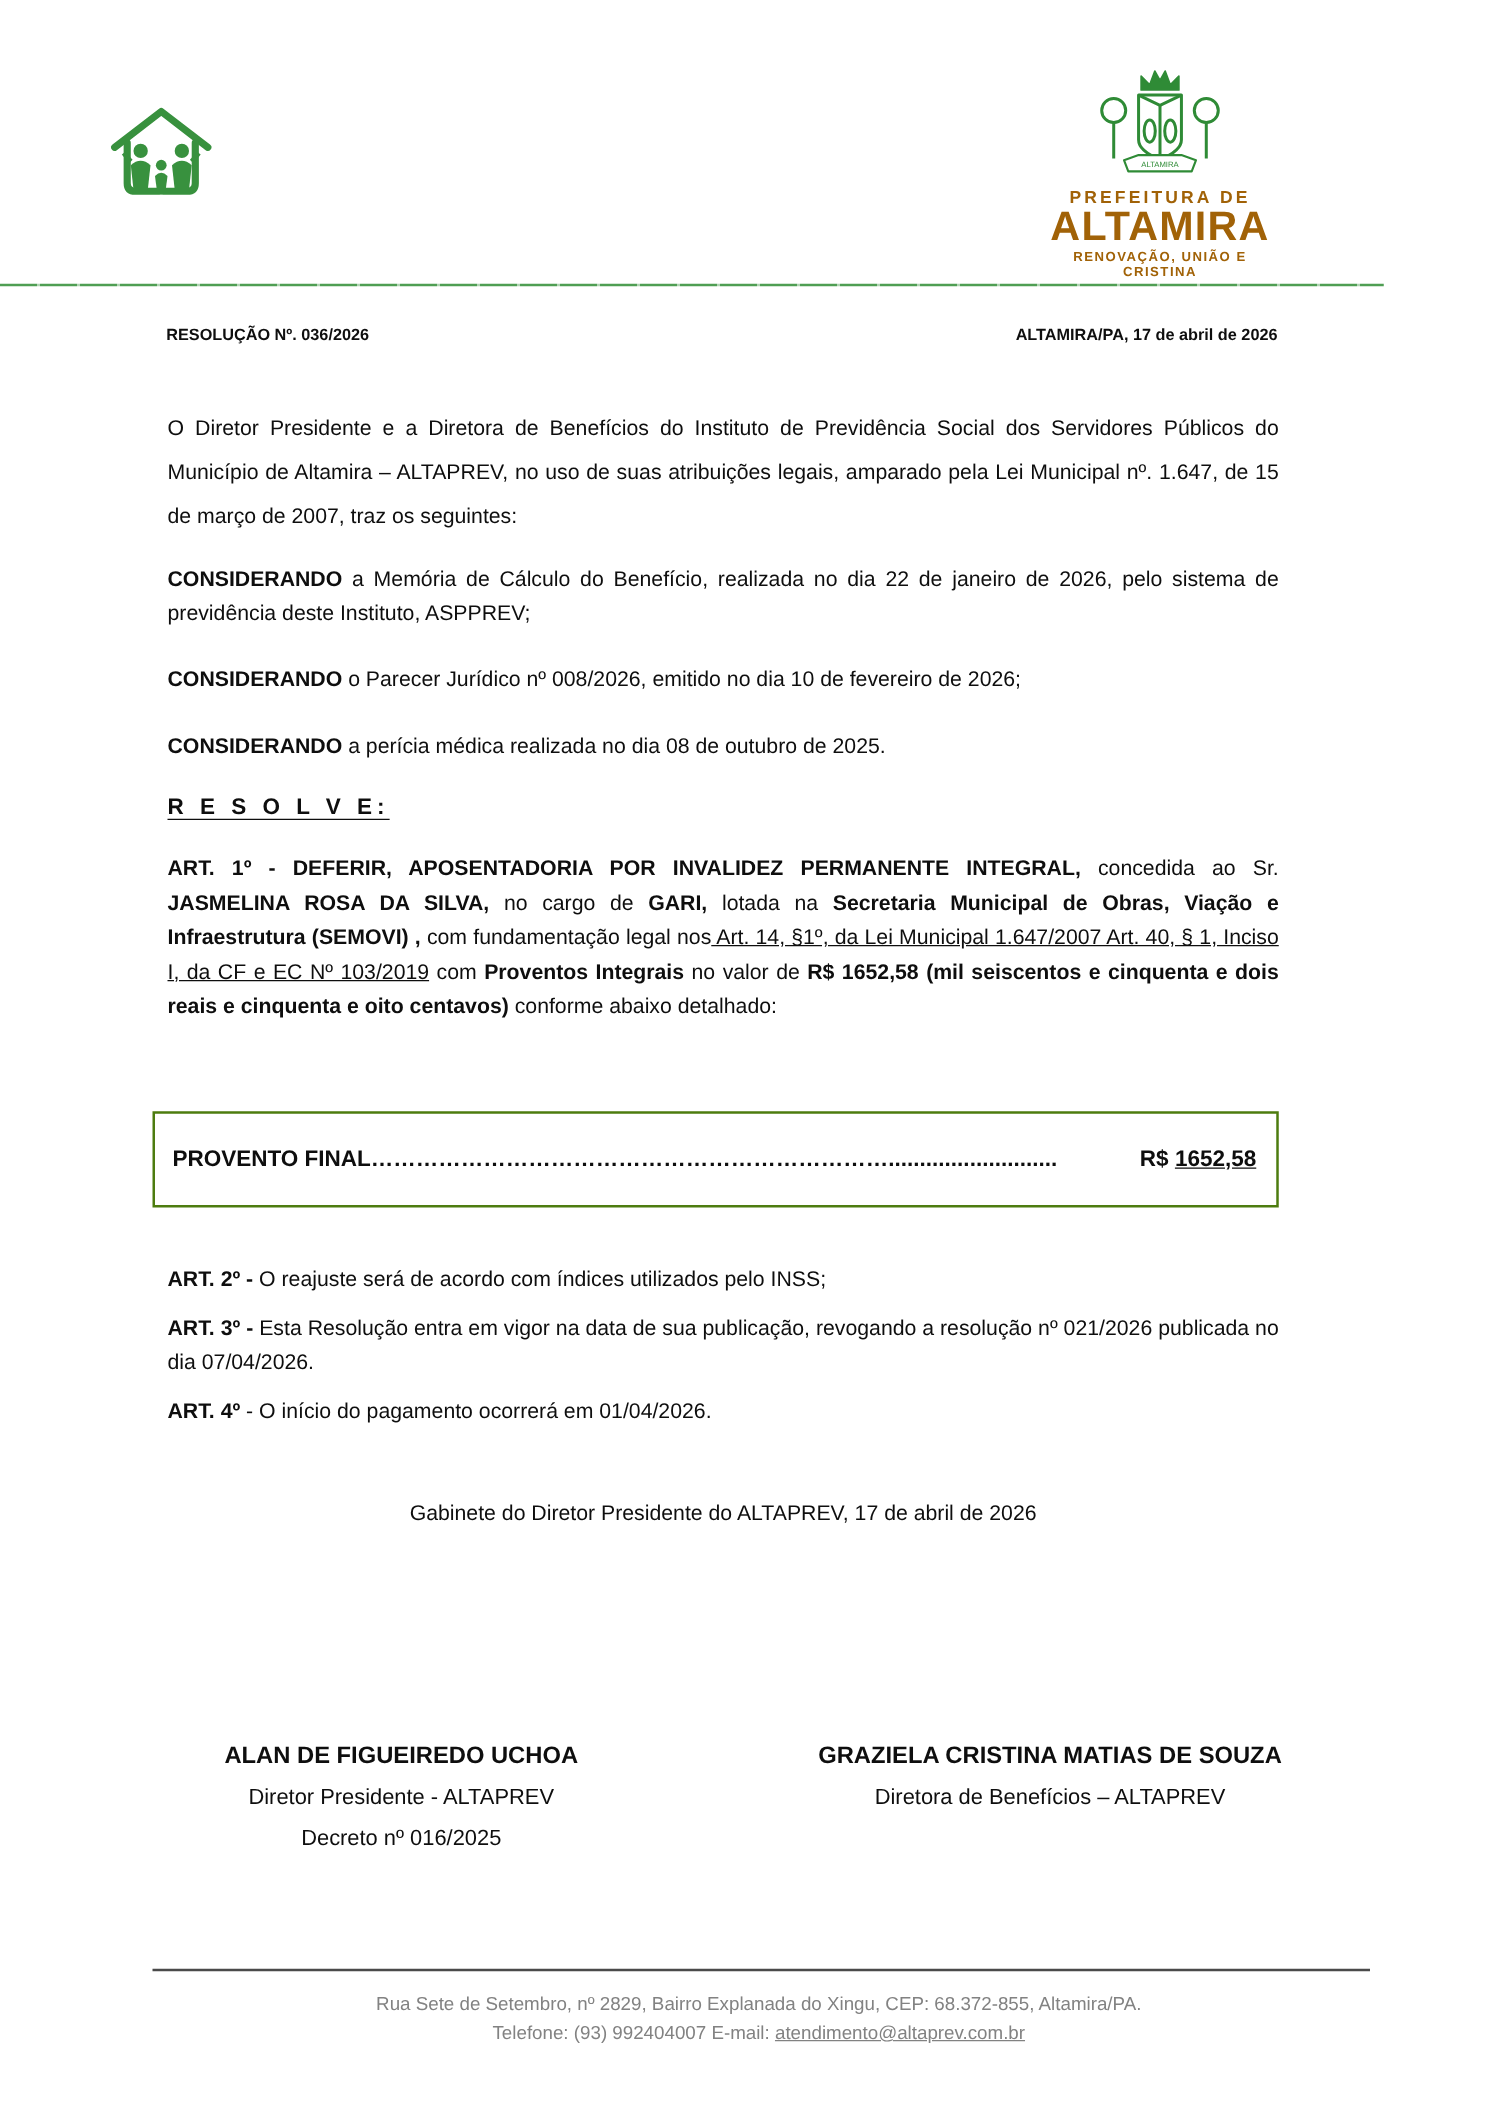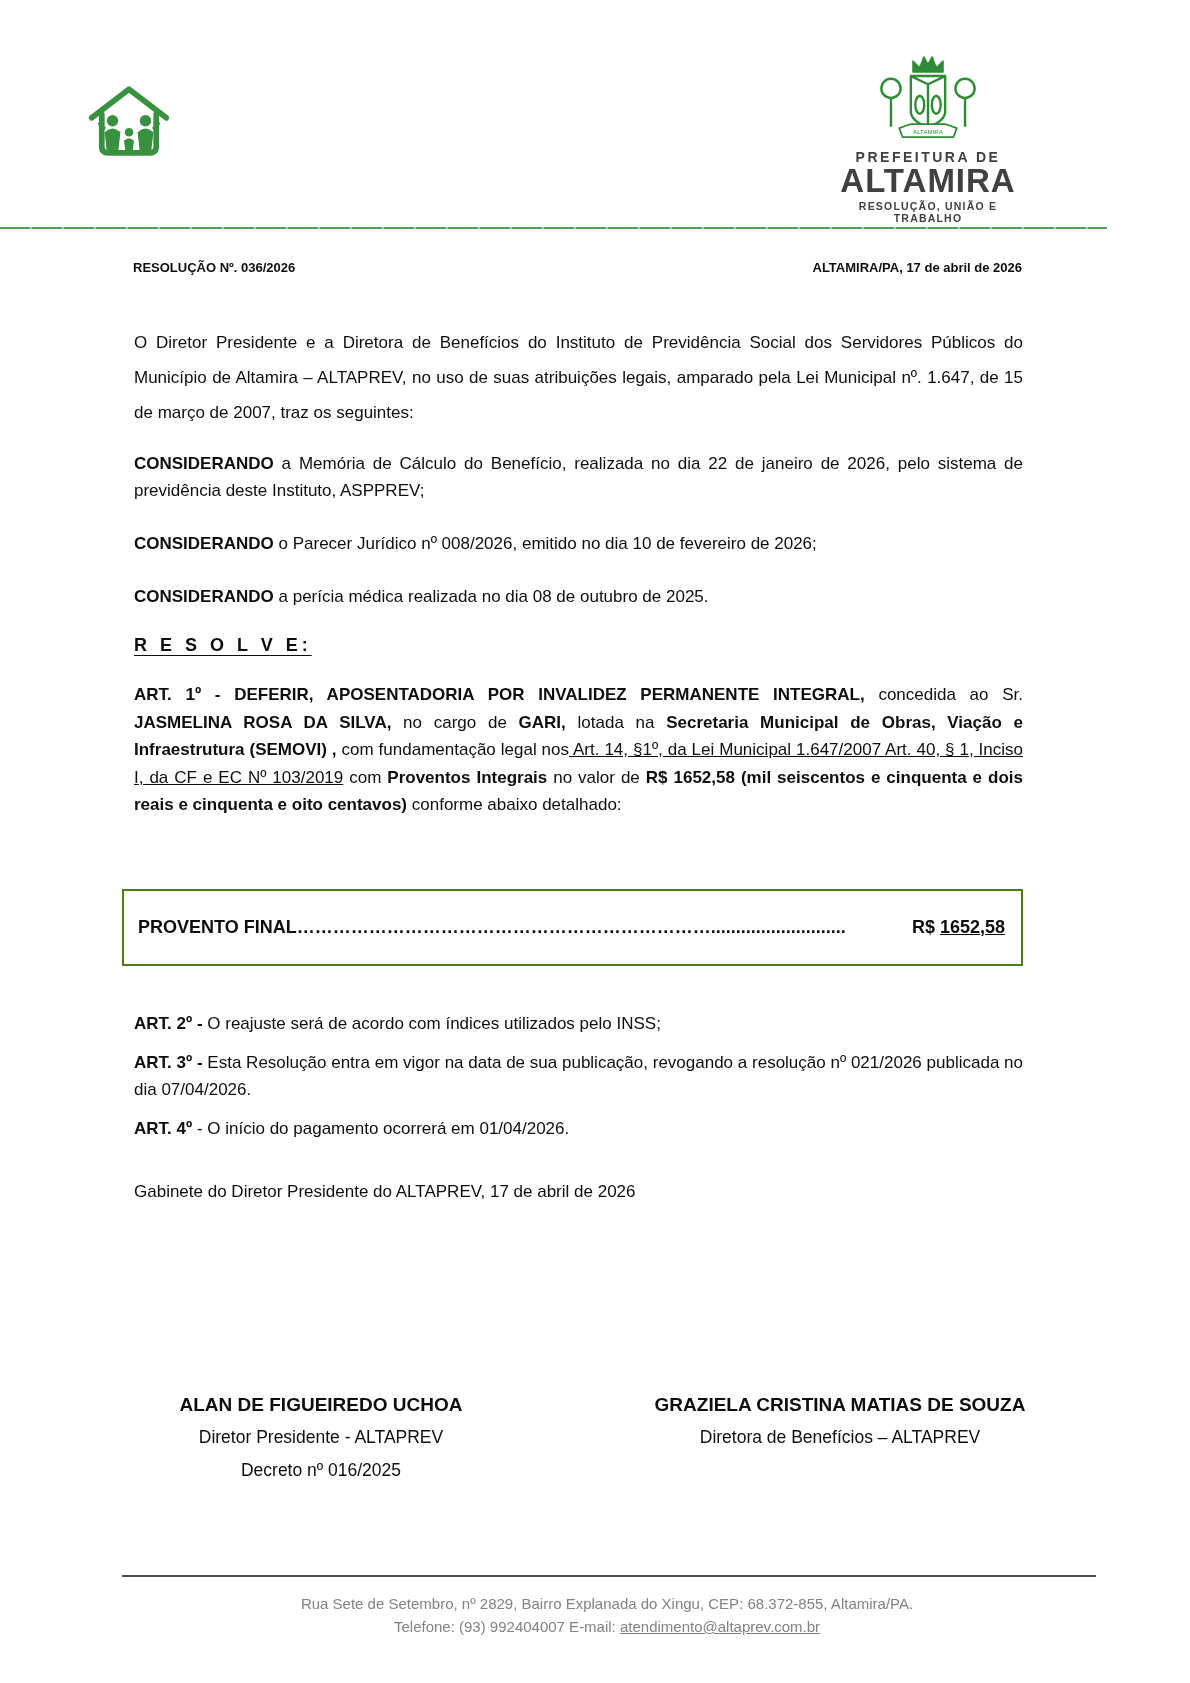--- a/index.html
+++ b/index.html
@@ -8,21 +8,21 @@
     position:relative; width:1190px; height:1683px; background:#fff;
     font-family:"Liberation Sans", sans-serif; color:#0e0e0e; overflow:hidden;
   }
   
   .logo-alta { position:absolute; left:86px; top:72px; display:flex; align-items:flex-start; }
   .logo-alta .house { width:86px; height:96px; }
   .logo-alta .word { margin-left:4px; margin-top:8px; }
   .alta-name { color:#38913e; font-size:44px; font-weight:500; letter-spacing:0px;
                transform:scaleX(.78); transform-origin:left; line-height:40px; }
   .alta-sub { color:#38913e; font-size:13.5px; line-height:17px; margin-top:4px; letter-spacing:.2px; }
-  .logo-pref { position:absolute; left:828px; top:50px; width:200px; text-align:center; color:#404040; }
+  .logo-pref { position:absolute; left:828px; top:50px; width:200px; text-align:center; color:#a16207; }
   .logo-pref .coat { width:150px; height:96px; margin:0 auto; display:block; }
   .pref-l1 { font-size:14px; font-weight:bold; letter-spacing:2.5px; margin-top:3px; }
   .pref-l2 { font-size:33px; font-weight:800; letter-spacing:1px; line-height:32px; }
   .pref-l3 { font-size:10.5px; font-weight:bold; letter-spacing:1.2px; margin-top:3px; }
   
   .green-line { position:absolute; left:0; top:227px; width:1107px; height:2px;
     background:repeating-linear-gradient(90deg,#4f9e53 0 30px, rgba(79,158,83,.45) 30px 32px); }
   
   .heading-row { position:absolute; left:133px; top:260px; width:889px;
     display:flex; justify-content:space-between; font-weight:bold; font-size:13px; }
@@ -36,21 +36,21 @@
   .resolve { margin-top:25px; font-size:18px; font-weight:bold; letter-spacing:4px;
     text-decoration:underline; text-underline-offset:4px; width:fit-content; }
   .art1 { margin-top:25px; line-height:27.5px; text-align:justify; }
   .pbox { margin-top:70px; margin-left:-12px; width:901px; height:77px;
     border:2px solid #4d7c0f; display:flex; align-items:center;
     padding:0 16px 0 14px; font-weight:bold; font-size:18px; }
   .pbox .dots { flex:1 1 auto; overflow:hidden; white-space:nowrap; margin-right:4px; }
   .pbox .amount { white-space:nowrap; }
   .article { margin-top:12px; line-height:27px; text-align:justify; }
   .article.first { margin-top:44px; }
-  .gabinete { margin-top:36px; text-align:left; line-height:27px; }
+  .gabinete { margin-top:55px; text-align:center; line-height:27px; }
   
   .sig { position:absolute; top:1388px; text-align:center; line-height:33px; font-size:17.5px; }
   .sig .name { font-weight:bold; font-size:19px; }
   .sig-left { left:106px; width:430px; }
   .sig-right { left:595px; width:490px; }
   
   .footer-line { position:absolute; left:122px; top:1575px; width:974px; height:2px; background:#4a4a4a; }
   .footer-text { position:absolute; left:12px; top:1592px; width:1190px; text-align:center;
     color:#828282; font-size:15px; line-height:23px; }
   .footer-text a { color:#828282; text-decoration:underline; }
@@ -92,21 +92,21 @@
         <path d="M55 38 L80 50 L105 38"></path>
         <path d="M80 50 V113"></path>
         <ellipse cx="68" cy="80" rx="6.5" ry="13"></ellipse>
         <ellipse cx="92" cy="80" rx="6.5" ry="13"></ellipse>
         <path d="M38 114 L55 108 H105 L122 114 L117 127 H43 Z" fill="#ffffff" stroke-width="2.5"></path>
       </g>
       <text x="80" y="122" text-anchor="middle" font-size="9" fill="#2f8b36" font-family="Liberation Sans, sans-serif">ALTAMIRA</text>
     </svg>
     <div class="pref-l1">PREFEITURA DE</div>
     <div class="pref-l2">ALTAMIRA</div>
-    <div class="pref-l3">RESOLUÇÃO, UNIÃO E TRABALHO</div>
+    <div class="pref-l3">RENOVAÇÃO, UNIÃO E CRISTINA</div>
   </div>
 
   <div class="green-line"></div>
 
   <div class="heading-row">
     <span>RESOLUÇÃO Nº. 036/2026</span>
     <span>ALTAMIRA/PA, 17 de abril de 2026</span>
   </div>
 
   <div class="content">

